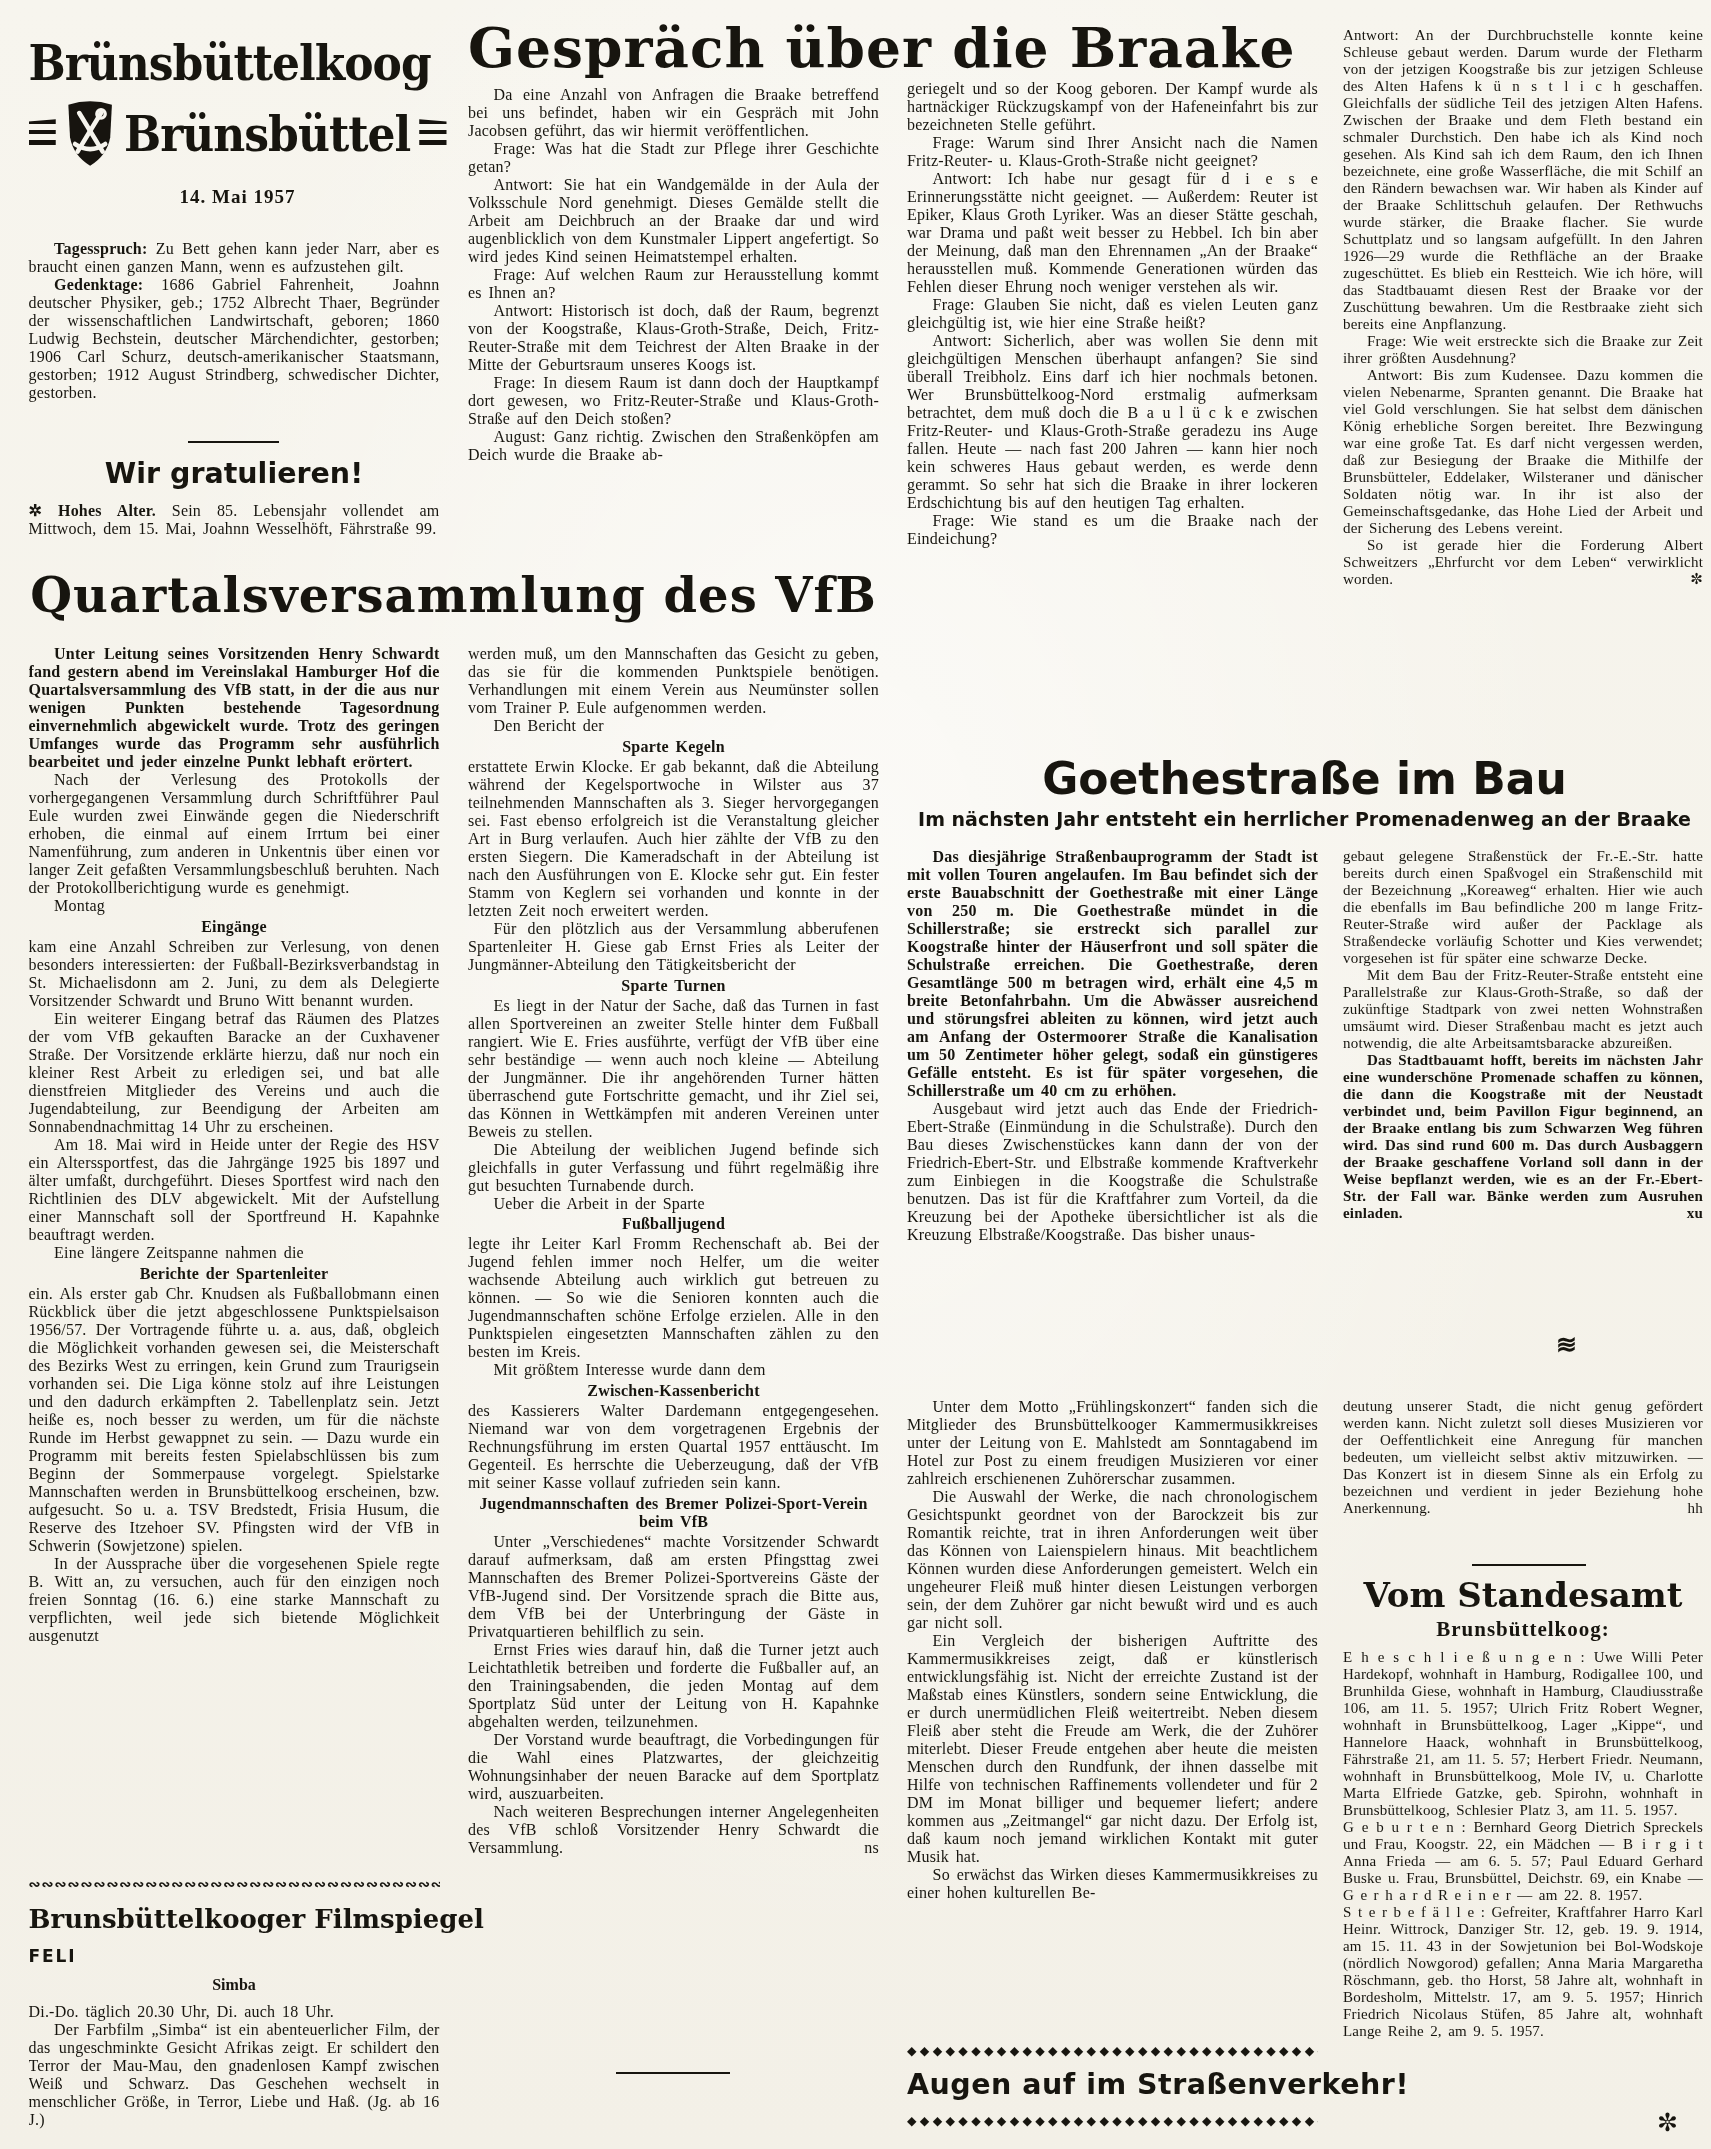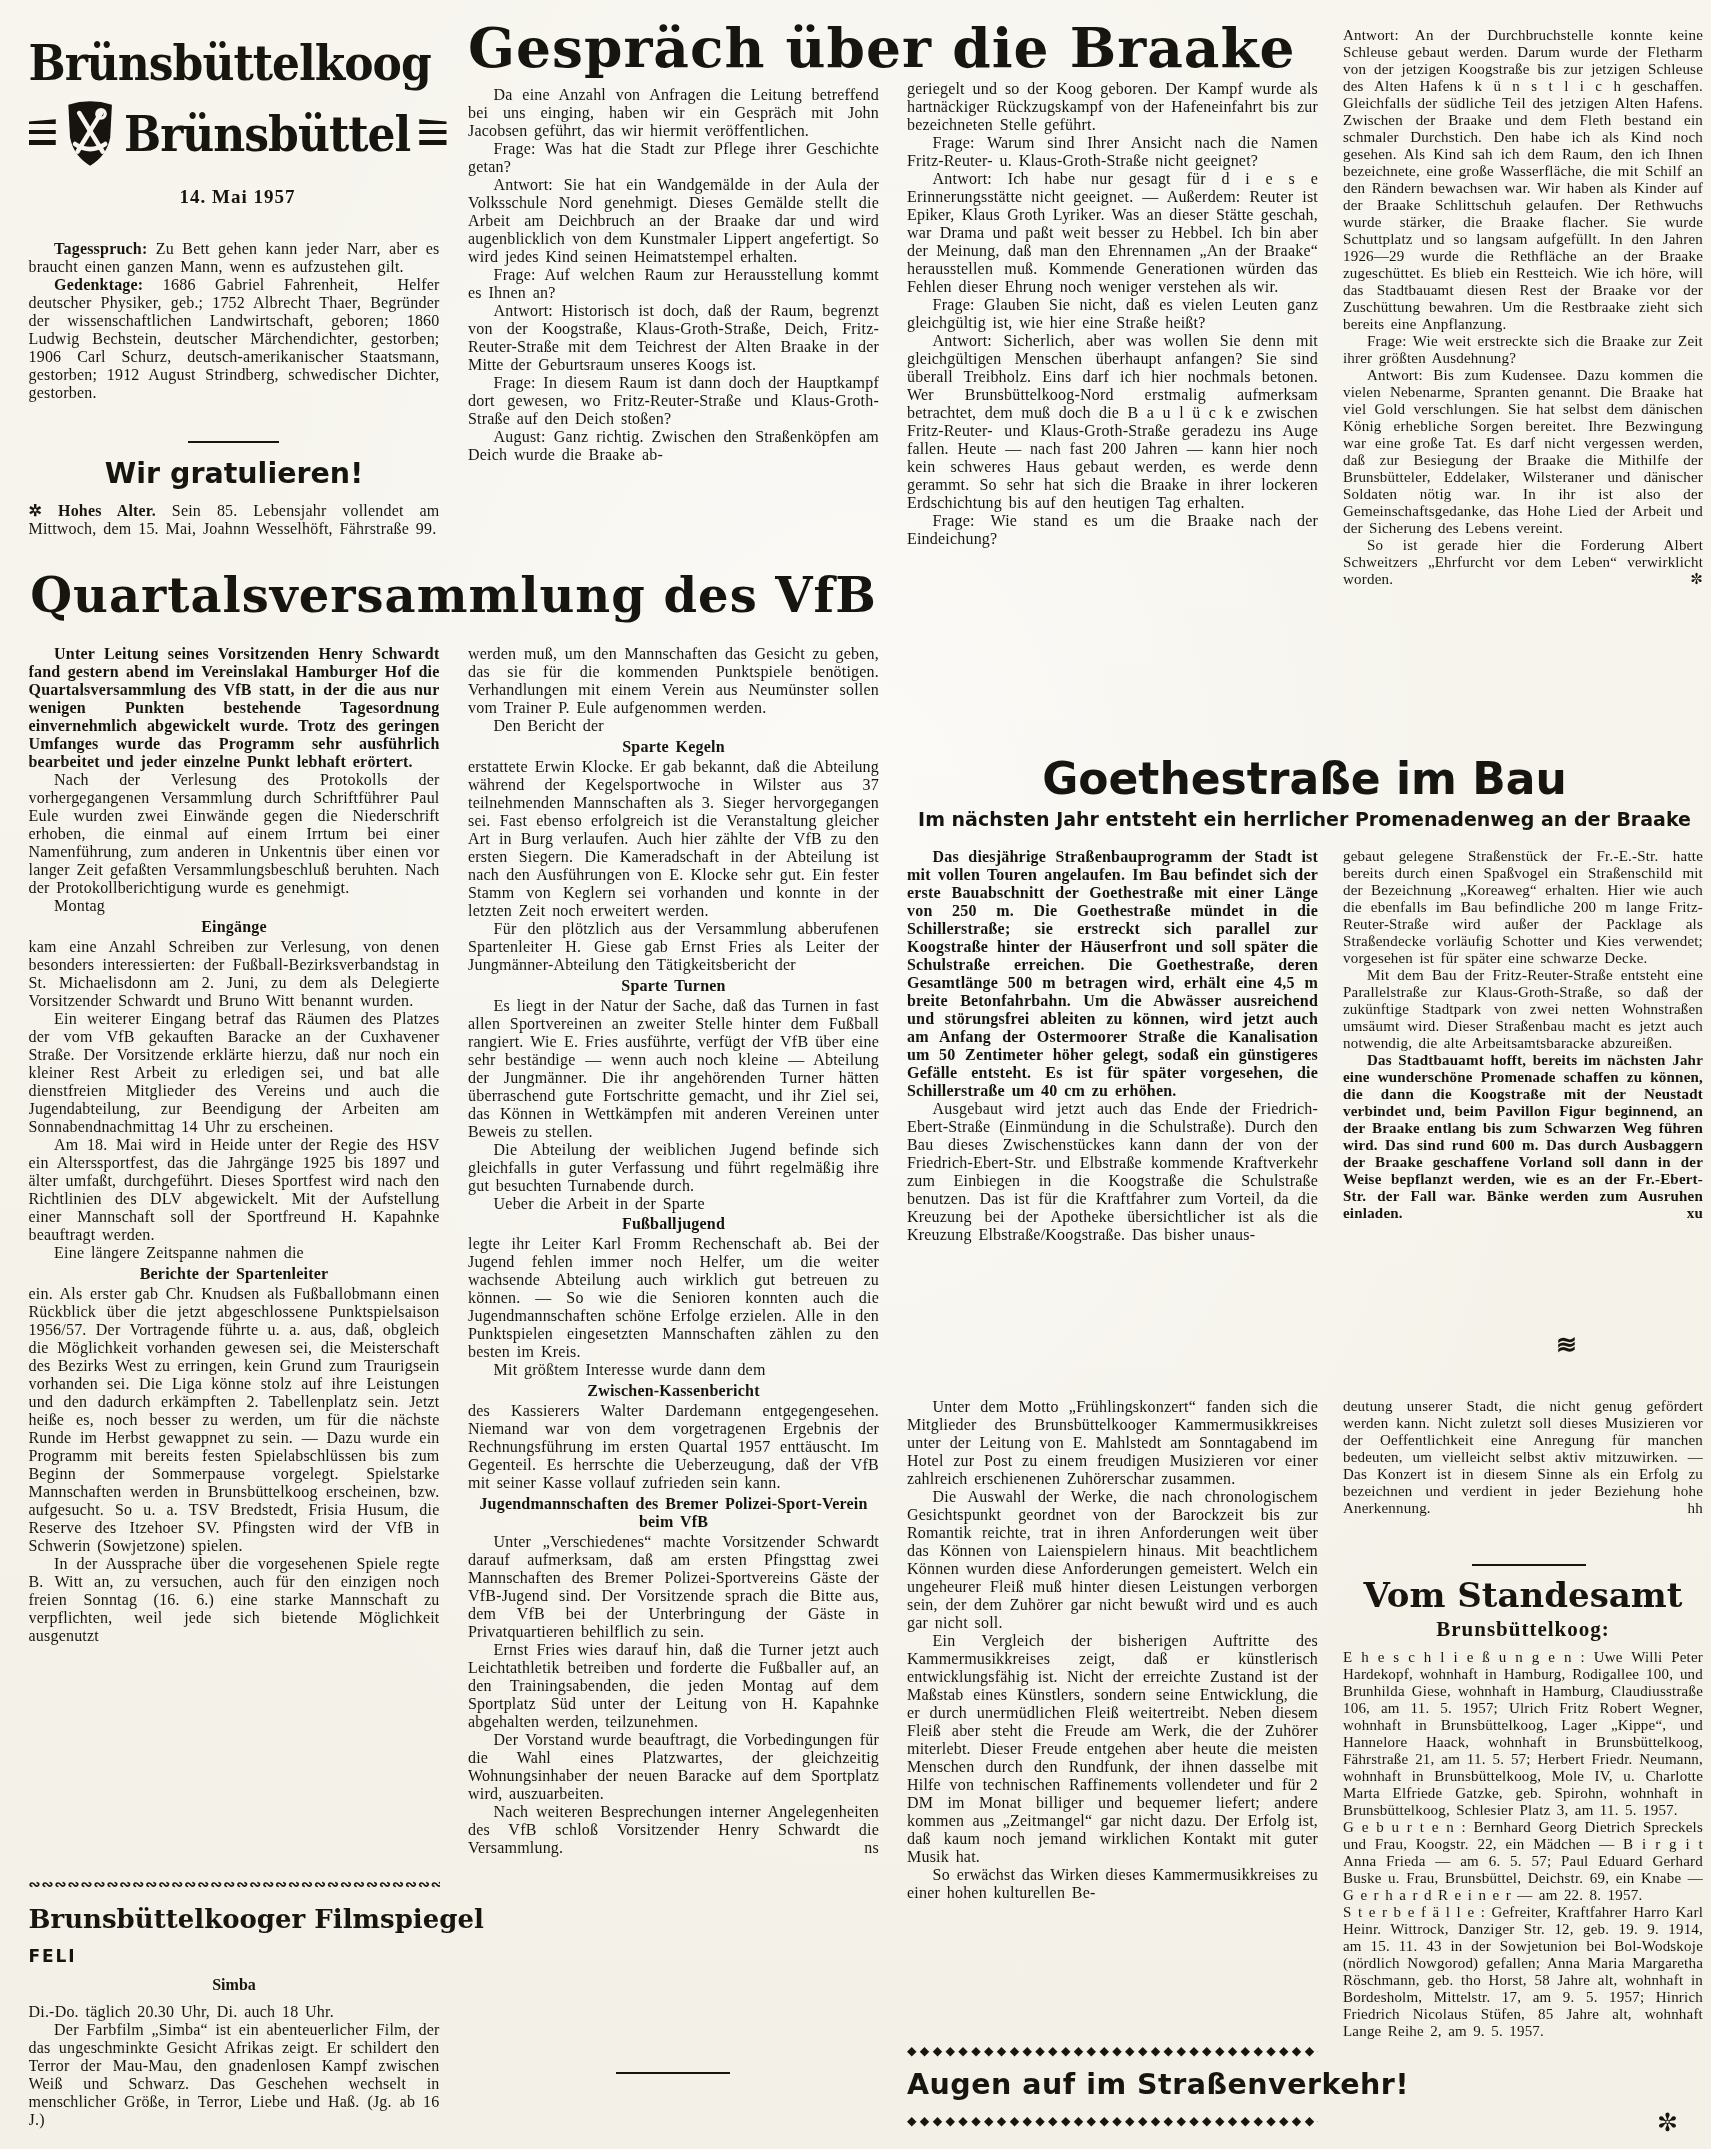--- a/index.html
+++ b/index.html
@@ -69,34 +69,34 @@
         </g>
         <circle cx="43" cy="16" r="5" fill="none" stroke="#f6f4ed" stroke-width="4"></circle>
       </svg>
       <span id="mast-line2">Brünsbüttel</span>
       <span class="flourish flourish-r"></span>
     </div>
     <div id="mast-date">14. Mai 1957</div>
   </header>
 
   <section class="abs col-text" style="left:28.5px;top:240px;width:411px;">
-      <p class="para"><b class="lead">Tagesspruch: </b><span>Zu Bett gehen kann jeder Narr, aber es braucht einen ganzen Mann, wenn es aufzustehen gilt.</span><span class="sign">Helfer</span></p>
+      <p class="para"><b class="lead">Tagesspruch: </b><span>Zu Bett gehen kann jeder Narr, aber es braucht einen ganzen Mann, wenn es aufzustehen gilt.</span><span class="sign">Joahnn</span></p>
       <p class="para"><b class="lead">Gedenktage: </b><span>1686 Gabriel Fahrenheit, deutscher Physiker, geb.; 1752 Albrecht Thaer, Begründer der wissenschaftlichen Landwirtschaft, geboren; 1860 Ludwig Bechstein, deutscher Märchendichter, gestorben; 1906 Carl Schurz, deutsch-amerikanischer Staatsmann, gestorben; 1912 August Strindberg, schwedischer Dichter, gestorben.</span></p>
     </section>
 
   <div class="abs rule-sm" style="left:188px;top:441px;width:91px;"></div>
 
   <h2 class="abs h-sans" id="gratulieren-title" style="left:28.5px;top:457px;width:411px;margin:0;">Wir gratulieren!</h2>
   <section class="abs col-text" style="left:28.5px;top:502px;width:411px;">
       <p class="para noindent"><b class="lead">✲ Hohes Alter. </b><span>Sein 85. Lebensjahr vollendet am Mittwoch, dem 15. Mai, Joahnn Wesselhöft, Fährstraße 99.</span></p>
     </section>
 
   <h1 class="abs h-serif" id="braake-title" style="left:468px;top:15px;width:818px;margin:0;">Gespräch über die Braake</h1>
   <section class="abs col-text clip" style="left:468px;top:86px;width:411px;height:476px;">
-      <p class="para"><span>Da eine Anzahl von Anfragen die Leitung betreffend bei uns einging, haben wir ein Gespräch mit John Jacobsen geführt, das wir hiermit veröffentlichen.</span></p>
+      <p class="para"><span>Da eine Anzahl von Anfragen die Braake betreffend bei uns befindet, haben wir ein Gespräch mit John Jacobsen geführt, das wir hiermit veröffentlichen.</span></p>
       <p class="para"><span>Frage: Was hat die Stadt zur Pflege ihrer Geschichte getan?</span></p>
       <p class="para"><span>Antwort: Sie hat ein Wandgemälde in der Aula der Volksschule Nord genehmigt. Dieses Gemälde stellt die Arbeit am Deichbruch an der Braake dar und wird augenblicklich von dem Kunstmaler Lippert angefertigt. So wird jedes Kind seinen Heimatstempel erhalten.</span></p>
       <p class="para"><span>Frage: Auf welchen Raum zur Herausstellung kommt es Ihnen an?</span></p>
       <p class="para"><span>Antwort: Historisch ist doch, daß der Raum, begrenzt von der Koogstraße, Klaus-Groth-Straße, Deich, Fritz-Reuter-Straße mit dem Teichrest der Alten Braake in der Mitte der Geburtsraum unseres Koogs ist.</span></p>
       <p class="para"><span>Frage: In diesem Raum ist dann doch der Hauptkampf dort gewesen, wo Fritz-Reuter-Straße und Klaus-Groth-Straße auf den Deich stoßen?</span></p>
       <p class="para"><span>August: Ganz richtig. Zwischen den Straßenköpfen am Deich wurde die Braake ab-</span></p>
     </section>
   <section class="abs col-text clip" style="left:907px;top:80px;width:411px;height:666px;">
       <p class="para noindent"><span>geriegelt und so der Koog geboren. Der Kampf wurde als hartnäckiger Rückzugskampf von der Hafeneinfahrt bis zur bezeichneten Stelle geführt.</span></p>
       <p class="para"><span>Frage: Warum sind Ihrer Ansicht nach die Namen Fritz-Reuter- u. Klaus-Groth-Straße nicht geeignet?</span></p>

